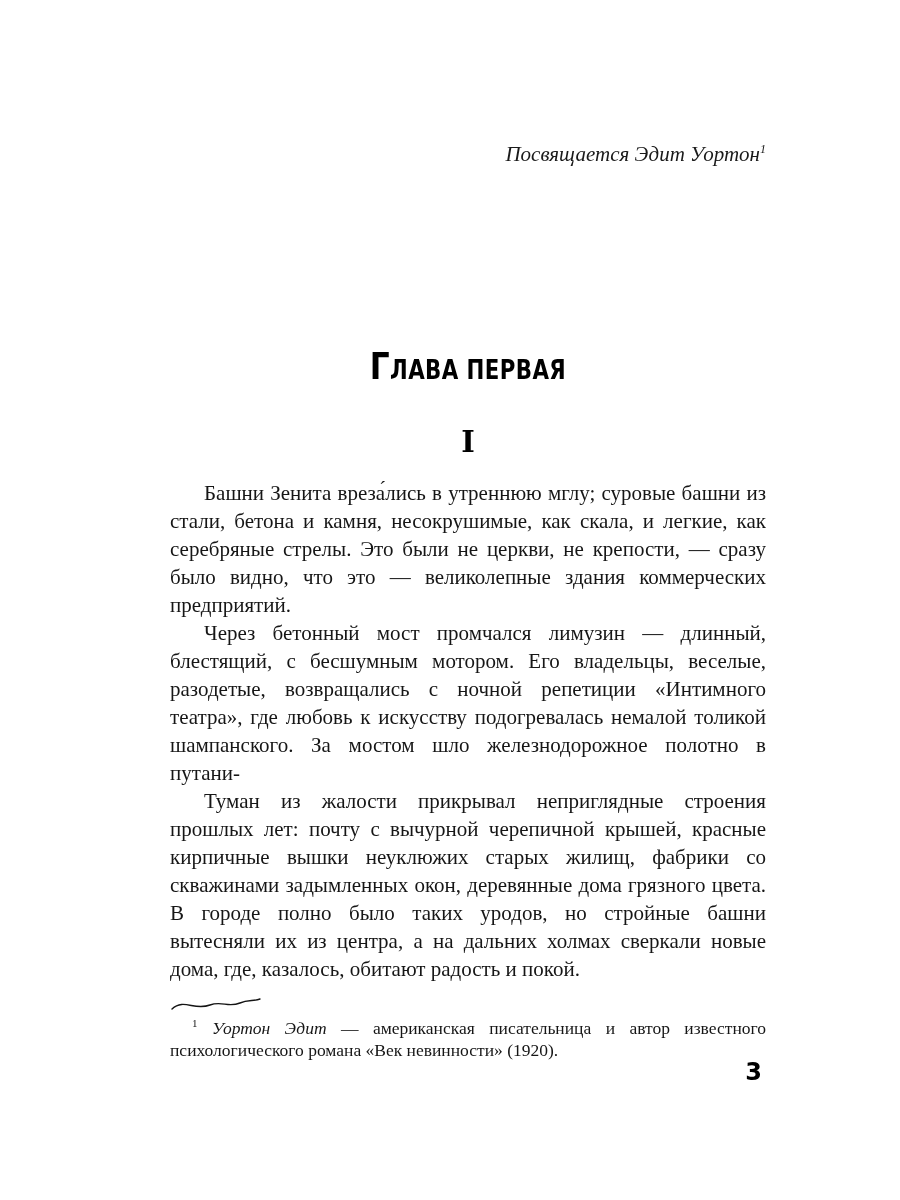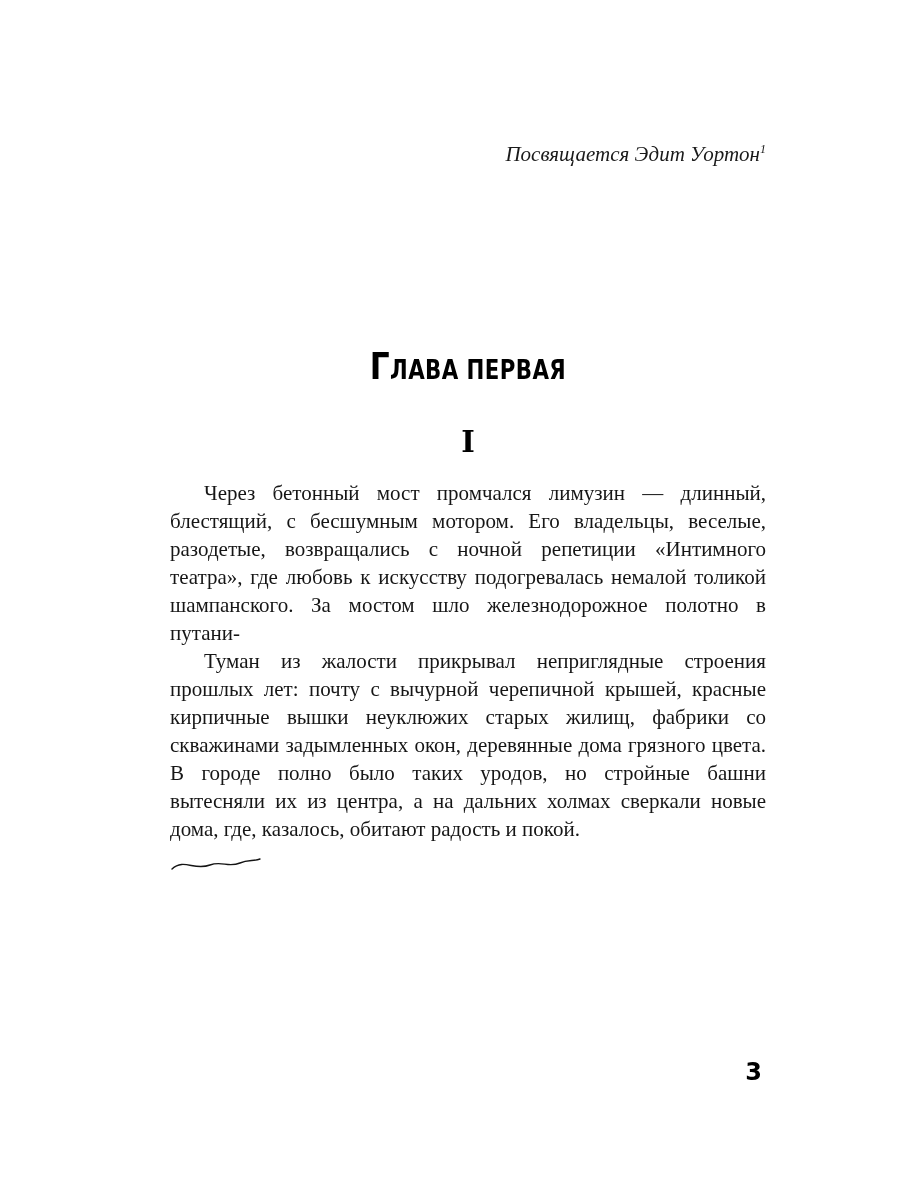--- a/index.html
+++ b/index.html
@@ -100,27 +100,29 @@
 <div class="page">
   <div class="content">
 
     <div class="dedication"><span>Посвящается Эдит Уортон</span><sup>1</sup></div>
 
     <h1 class="chapter-heading"><span class="initial">Г</span><span>ЛАВА ПЕРВАЯ</span></h1>
 
     <div class="section-numeral">I</div>
 
     <div class="body-text">
+      <p>Башни Зенита вреза́лись в утреннюю мглу; суровые башни из стали, бетона и камня, несокрушимые, как скала, и легкие, как серебряные стрелы. Это были не церкви, не крепости, — сразу было видно, что это — великолепные здания коммерческих предприятий.</p>
       <p>Через бетонный мост промчался лимузин — длинный, блестящий, с бесшумным мотором. Его владельцы, веселые, разодетые, возвращались с ночной репетиции «Интимного театра», где любовь к искусству подогревалась немалой толикой шампанского. За мостом шло железнодорожное полотно в путани-</p>
       <p>Туман из жалости прикрывал неприглядные строения прошлых лет: почту с вычурной черепичной крышей, красные кирпичные вышки неуклюжих старых жилищ, фабрики со скважинами задымленных окон, деревянные дома грязного цвета. В городе полно было таких уродов, но стройные башни вытесняли их из центра, а на дальних холмах сверкали новые дома, где, казалось, обитают радость и покой.</p>
     </div>
 
     <div class="footnote-sep">
       <svg width="92" height="20" viewBox="0 0 92 20" aria-hidden="true">
         <path d="M2,14 C14,3 24,16 40,10 C52,5.5 58,13 70,8 C78,4.5 84,6.5 90,4" fill="none" stroke="#141414" stroke-width="1.4" stroke-linecap="round"></path>
       </svg>
     </div>
 
+    <div class="footnote"><sup>1</sup> <i>Уортон Эдит</i><span> — американская писательница и автор известного психологического романа «Век невинности» (1920).</span></div>
 
   </div>
 
   <div class="page-number">3</div>
 </div>
 
 </body></html>

